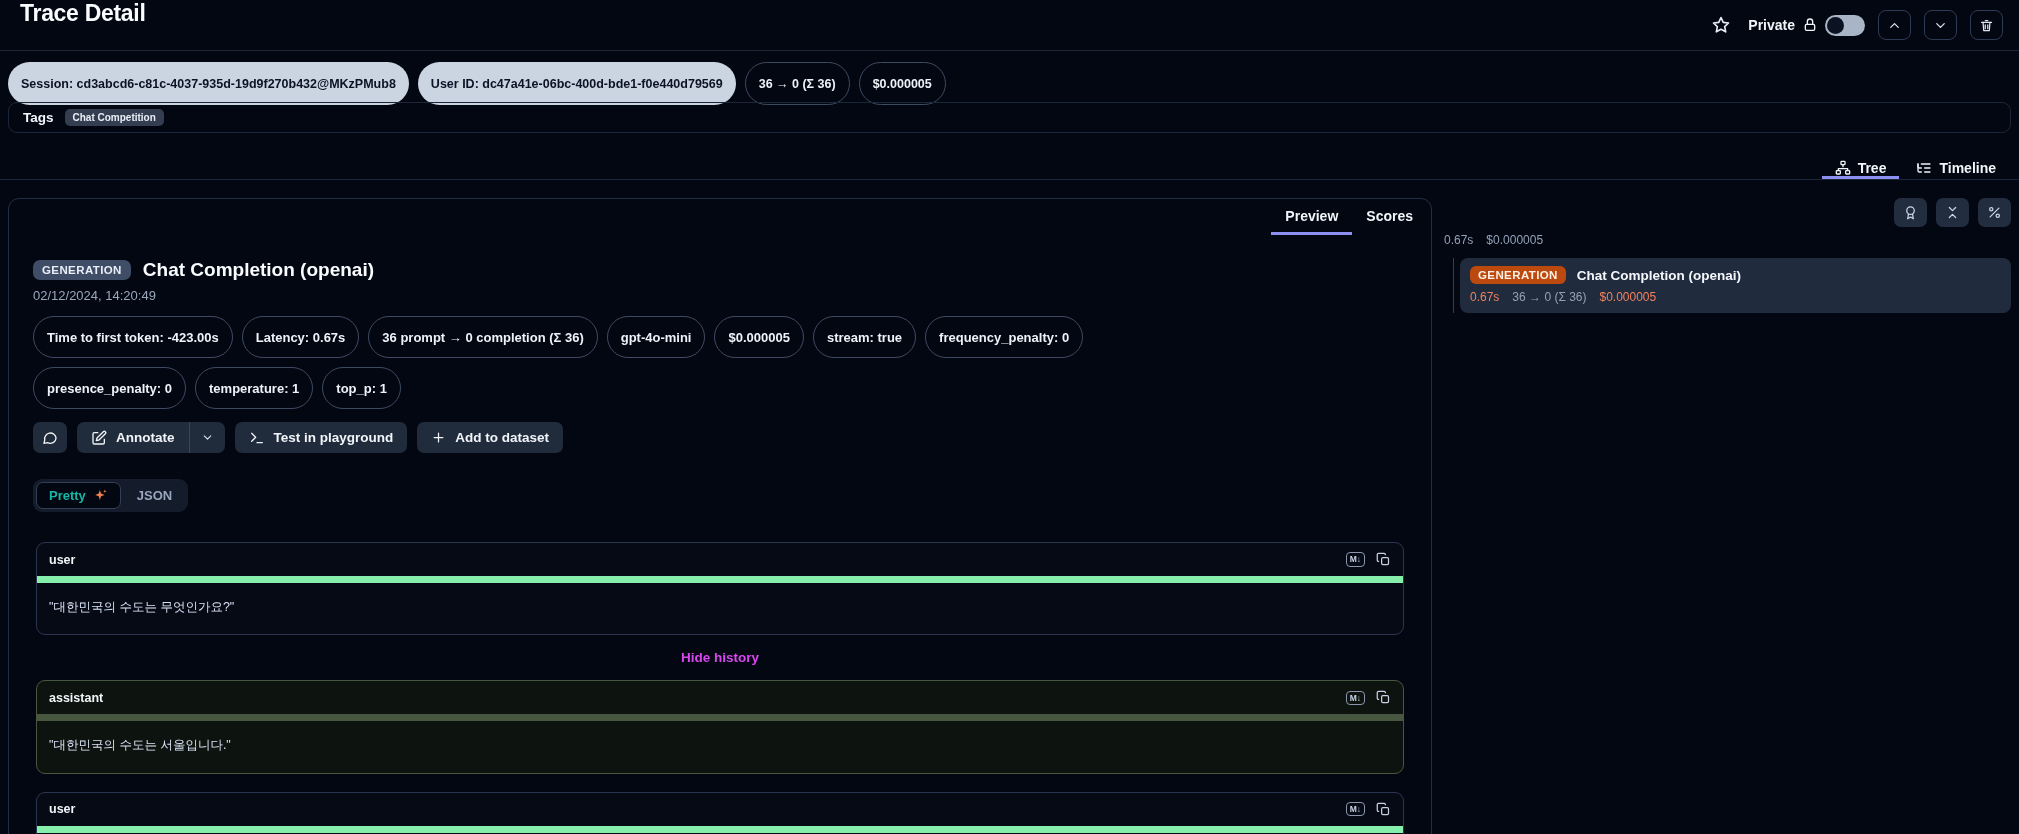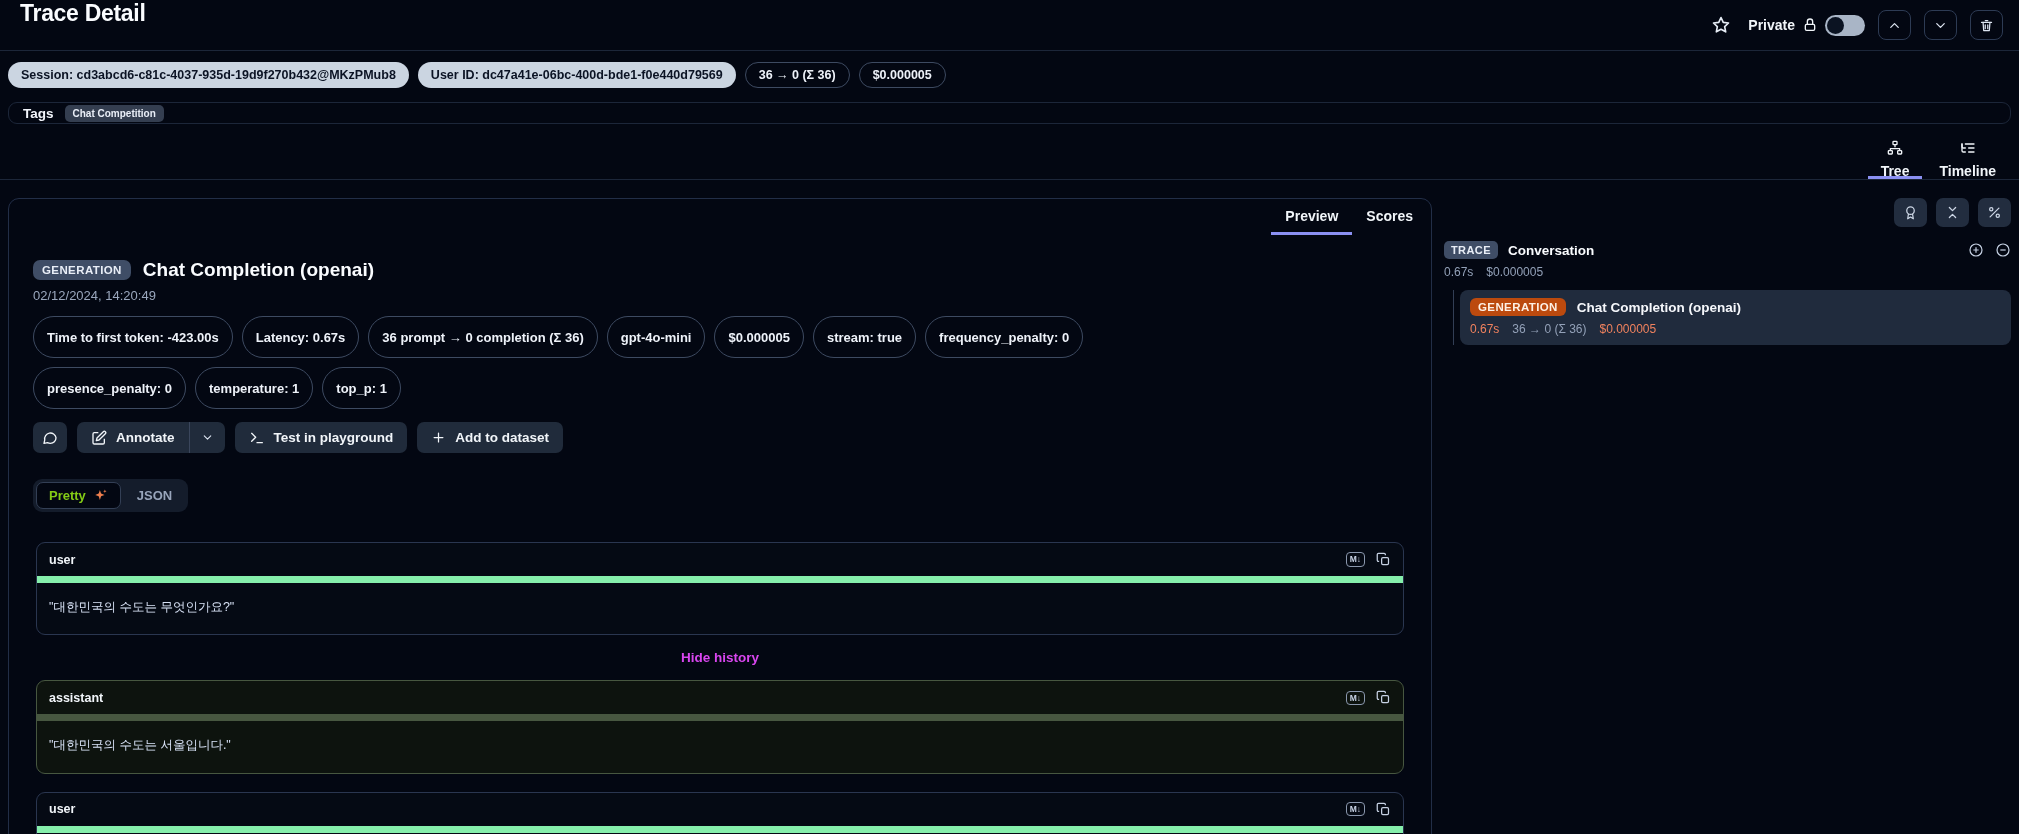--- a/index.html
+++ b/index.html
@@ -19,37 +19,37 @@
   .header-right { margin-left:auto; display:flex; align-items:center; gap:13px; }
   .ghost-icon-btn { background:none; border:none; color:#e6ecf5; cursor:pointer; padding:4px; display:flex; }
   .private-wrap { display:flex; align-items:center; gap:7px; font-size:14px; font-weight:700; color:#f1f5f9; }
   .toggle { width:40px; height:21px; border-radius:999px; background:#a9b5c6; position:relative; cursor:pointer; border:none; }
   .toggle-thumb { position:absolute; left:2px; top:2px; width:17px; height:17px; border-radius:50%; background:#0b1322; }
   .hdr-btn { width:33px; height:30px; border:1px solid #2d3b54; border-radius:8px;
     background:transparent; color:#dde5f1; display:flex; align-items:center; justify-content:center; cursor:pointer; }
 
   
   .meta-row { position:absolute; top:62px; left:8px; display:flex; gap:9px; align-items:center; }
-  .pill { height:26px; display:flex; align-items:center; padding:0 13px; border-radius:999px;
+  .pill { height:43px; display:flex; align-items:center; padding:0 13px; border-radius:999px;
     font-size:12.5px; font-weight:700; white-space:nowrap; }
   .pill-solid { background:#cbd5e1; color:#0b1324; }
   .pill-outline { border:1px solid #3d4a61; color:#eef2f9; background:transparent; }
 
   
-  .tags-row { position:absolute; top:102px; left:8px; right:8px; height:22px;
+  .tags-row { position:absolute; top:102px; left:8px; right:8px; height:31px;
     border:1px solid #1c2639; border-radius:9px; display:flex; align-items:center; gap:11px; padding:0 14px; }
   .tags-label { font-size:13.5px; font-weight:700; }
   .tag-chip { background:#343e50; color:#e9eef7; border-radius:5px; padding:3px 8px;
     font-size:10px; font-weight:700; cursor:pointer; }
 
   
   .view-tabs { position:absolute; top:140px; left:0; right:0; height:40px;
     border-bottom:1px solid #1c2639; display:flex; justify-content:flex-end; gap:4px; padding-right:10px; }
-  .view-tab { display:flex; align-items:center; gap:7px; padding:0 13px; font-size:14px; font-weight:600;
-    color:#f1f5f9; border-bottom:3px solid transparent; cursor:pointer; background:none; border-top:none; border-left:none; border-right:none;flex-direction:column; }
+  .view-tab { display:flex; align-items:flex-end; gap:7px; padding:0 13px; font-size:14px; font-weight:600;
+    color:#f1f5f9; border-bottom:3px solid transparent; cursor:pointer; background:none; border-top:none; border-left:none; border-right:none; }
   .view-tab.active { border-bottom-color:#8b90f2; }
 
   
   .main-panel { position:absolute; top:198px; left:8px; width:1424px; height:700px;
     border:1px solid #222e47; border-radius:11px; background:#030712; }
   .panel-tabs { display:flex; justify-content:flex-end; height:36px; padding:0 4px; }
   .panel-tab { display:flex; align-items:center; padding:0 14px; font-size:14px; font-weight:600;
     color:#f1f5f9; border:none; background:none; border-bottom:3px solid transparent; cursor:pointer; }
   .panel-tab.active { border-bottom-color:#8b90f2; }
 
@@ -68,21 +68,21 @@
     gap:9px; padding:0 14px; font-size:13.5px; font-weight:600; color:#f1f5f9; cursor:pointer; }
   .act-btn.icon-only { width:34px; padding:0; justify-content:center; }
   .split-btn { display:flex; background:#202b3b; border-radius:7px; overflow:hidden; }
   .split-btn .act-btn { border-radius:2px; background:transparent; }
   .split-caret { border-left:1px solid #3a465c; width:36px; display:flex; align-items:center;
     justify-content:center; color:#dde5f1; cursor:pointer; background:transparent; border-top:none; border-right:none; border-bottom:none; }
 
   .fmt-toggle { display:inline-flex; margin:26px 24px 0; background:#141c2b; border-radius:9px; padding:3px; gap:3px; }
   .fmt-opt { display:flex; align-items:center; gap:7px; padding:5px 12px; border-radius:7px;
     font-size:13px; font-weight:600; color:#98a5bb; border:1px solid transparent; background:none; cursor:pointer; }
-  .fmt-opt.active { background:#030712; border-color:#333f55; color:#84cc16; }
+  .fmt-opt.active { background:#030712; border-color:#333f55; color:#14b8a6; }
   .sparkles { color:#ef7f4e; }
 
   
   .messages { margin:30px 27px 0; }
   .msg-card { border:1px solid #2a3650; border-radius:9px; background:#050a14; overflow:hidden; }
   .msg-card.assistant { border-color:#475740; background:#0d130e; }
   .msg-head { display:flex; align-items:center; justify-content:space-between; padding:9px 12px;
     border-bottom:7px solid #86efac; }
   .msg-card.assistant .msg-head { border-bottom-color:#475740; }
   .msg-role { font-size:12.5px; font-weight:700; color:#f1f5f9; }
@@ -376,42 +376,20 @@
       <span>
         <svg width="15" height="15" viewBox="0 0 24 24" fill="none" stroke="currentColor" stroke-width="2" stroke-linecap="round">
             <path d="M19 5L5 19"></path>
             <circle cx="6.8" cy="6.8" r="2.6"></circle>
             <circle cx="17.2" cy="17.2" r="2.6"></circle>
           </svg>
       </span>
     </button>
   </div>
 
-  <div class="trace-row">
-    <span class="trace-badge">TRACE</span>
-    <span class="trace-title">Conversation</span>
-    <span class="trace-actions">
-      <button class="tool-btn">
-        <span>
-          <svg width="16" height="16" viewBox="0 0 24 24" fill="none" stroke="currentColor" stroke-width="1.8">
-              <circle cx="12" cy="12" r="9"></circle>
-              <path d="M12 8v8M8 12h8"></path>
-            </svg>
-        </span>
-      </button>
-      <button class="tool-btn">
-        <span>
-          <svg width="16" height="16" viewBox="0 0 24 24" fill="none" stroke="currentColor" stroke-width="1.8">
-              <circle cx="12" cy="12" r="9"></circle>
-              <path d="M8 12h8"></path>
-            </svg>
-        </span>
-      </button>
-    </span>
-  </div>
   <div class="trace-metrics">
     <span>0.67s</span>
     <span>$0.000005</span>
   </div>
 
   <div class="node-wrap">
     <div class="node-card">
       <div class="node-line1">
         <span class="gen-badge">GENERATION</span>
         <span class="node-title">Chat Completion (openai)</span>

